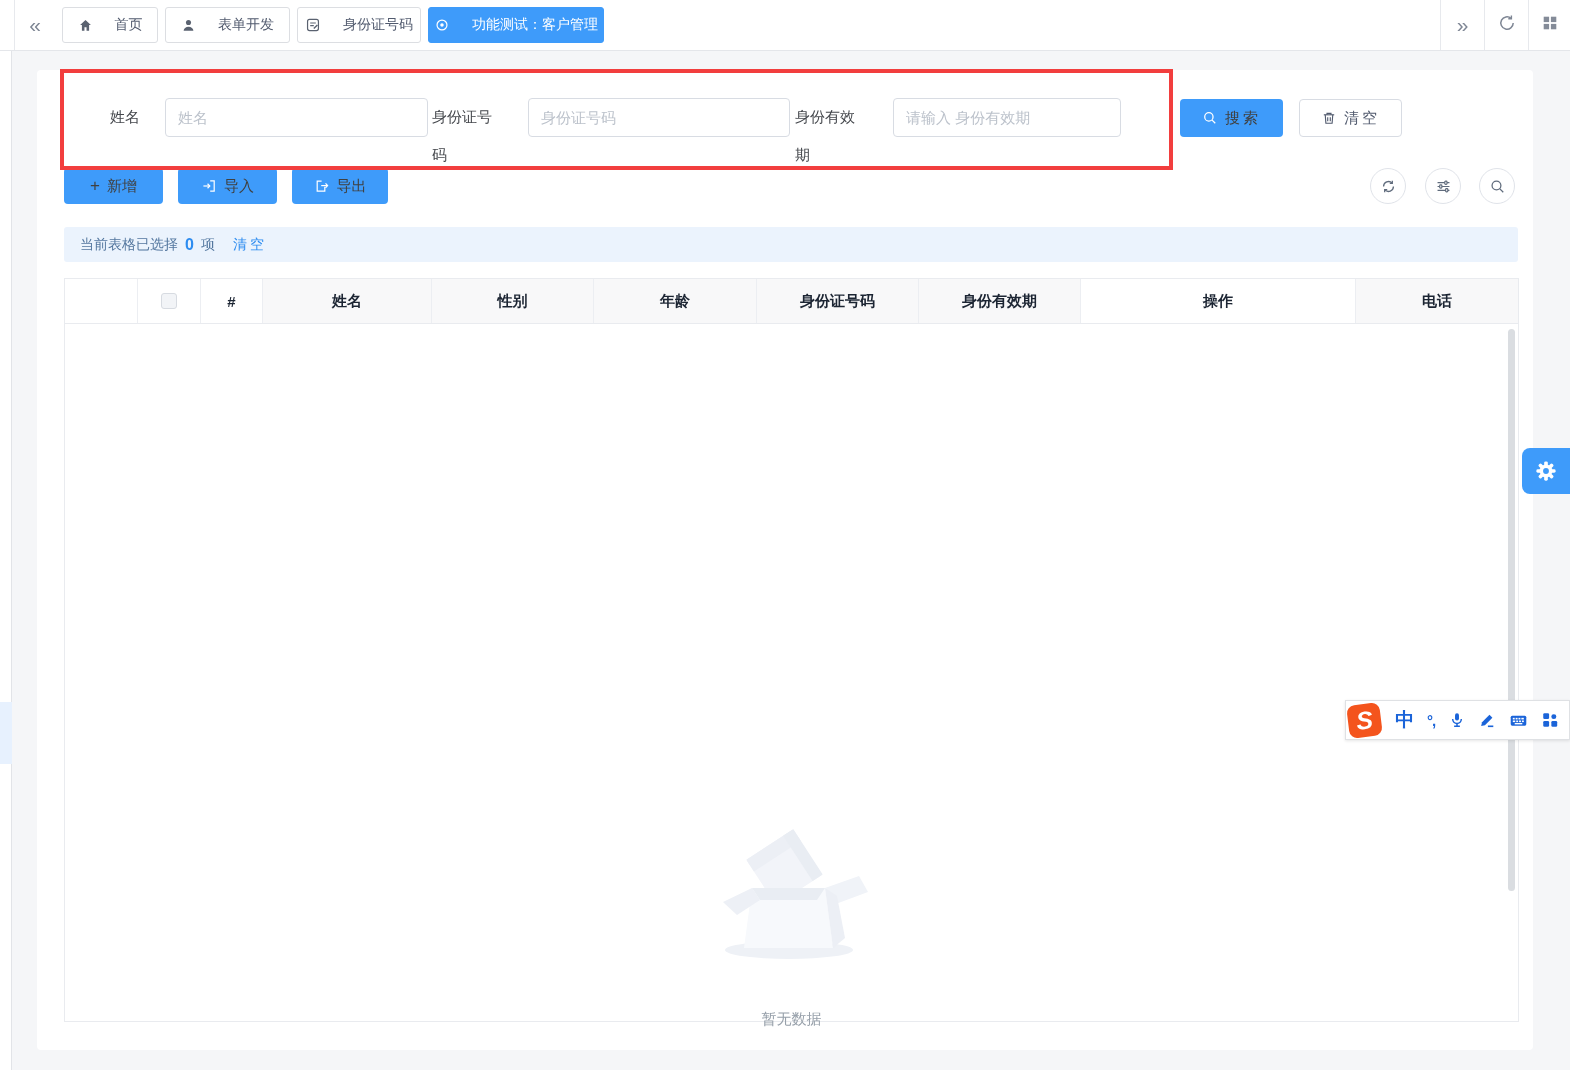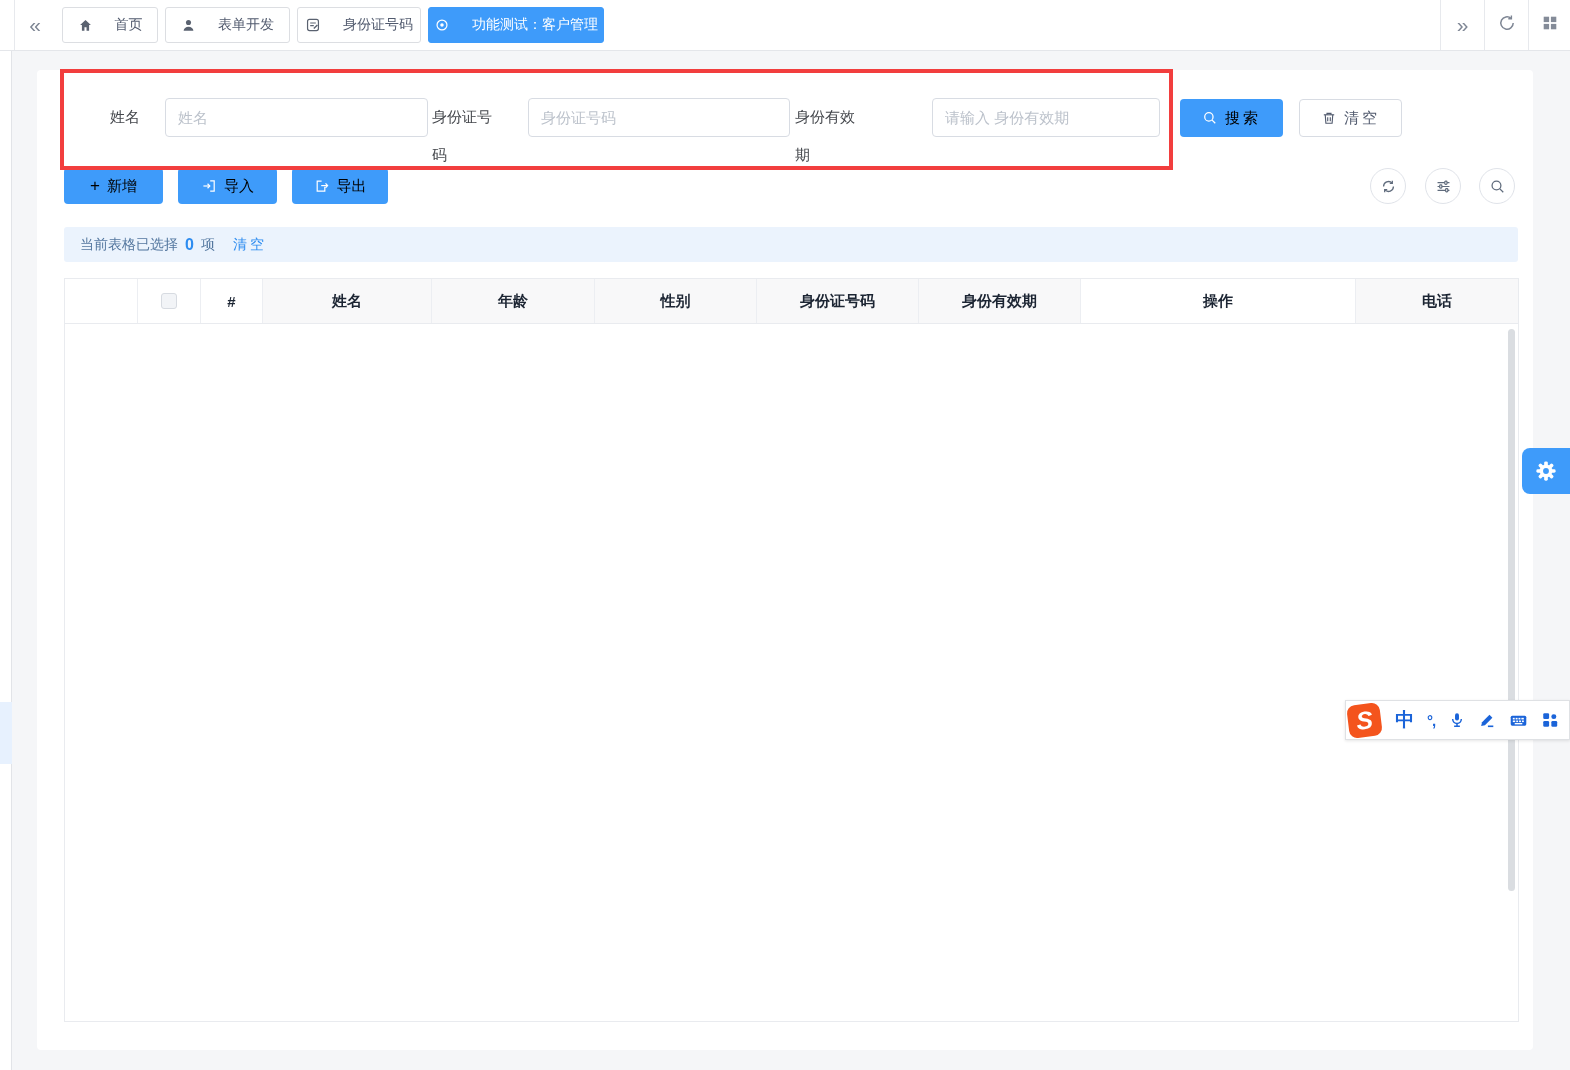--- a/index.html
+++ b/index.html
@@ -39,26 +39,26 @@
   .fi-label{position:absolute;font-size:15px;color:#45484d;line-height:38px;z-index:2}
   .lbl-name{left:110px;top:98px}
   .lbl-id{left:432px;top:98px;width:68px;word-break:break-all}
   .lbl-valid{left:795px;top:98px;width:68px;word-break:break-all}
   .inp{position:absolute;top:98px;height:39px;border:1px solid #d8dce3;border-radius:4px;
     box-sizing:border-box;padding:0 12px;font-size:15px;color:#333;background:#fff;
     font-family:inherit;outline:none;z-index:2}
   .inp::placeholder{color:#bcc2cb}
   .inp1{left:165px;width:263px}
   .inp2{left:528px;width:262px}
-  .inp3{left:932px;width:228px}
+  .inp3{left:893px;width:228px}
 
   .btn{position:absolute;border-radius:4px;font-size:15px;display:flex;align-items:center;
     justify-content:center;gap:7px;box-sizing:border-box;cursor:pointer;z-index:2;
     font-family:inherit}
-  .btn-blue{background:#3e9bfa;color:#000000;border:none}
+  .btn-blue{background:#3e9bfa;color:#404040;border:none}
   .btn-plain{background:#fff;color:#515a6e;border:1px solid #d8dce3}
   .btn-search{left:1180px;top:99px;width:103px;height:38px;letter-spacing:3px}
   .btn-clear{left:1299px;top:99px;width:103px;height:38px;letter-spacing:3px}
   .btn-add{left:64px;top:168px;width:99px;height:36px}
   .btn-import{left:178px;top:168px;width:99px;height:36px}
   .btn-export{left:292px;top:168px;width:96px;height:36px}
   .plus-glyph{font-size:17px;line-height:1;margin-top:-1px}
 
   .circle-btn{position:absolute;top:168px;width:36px;height:36px;border-radius:50%;
     border:1px solid #e0e3e9;background:#fff;display:flex;align-items:center;
@@ -283,30 +283,48 @@
     <span class="sel-clear">清空</span>
   </div>
 
   <div class="thead">
     <div class="th c0"></div>
     <div class="th c1">
       <span class="cbx"></span>
     </div>
     <div class="th c2">#</div>
     <div class="th c3 shaded">姓名</div>
+    <div class="th c5 shaded">性别</div>
     <div class="th c4 shaded">年龄</div>
-    <div class="th c5 shaded">性别</div>
     <div class="th c6 shaded">身份证号码</div>
     <div class="th c7 shaded">身份有效期</div>
     <div class="th c9">操作</div>
     <div class="th c8 shaded">电话</div>
   </div>
 
   <div class="tbody">
     <div class="vscroll"></div>
+    <div class="empty-wrap">
+      <span>
+        <svg width="170" height="148" viewBox="0 0 170 148">
+          <ellipse cx="82" cy="134" rx="64" ry="9" fill="#eef1f6"></ellipse>
+          <g transform="rotate(-33 78 52)">
+            <rect x="50" y="24" width="56" height="54" rx="2" fill="#f2f4f9"></rect>
+            <rect x="50" y="24" width="56" height="14" fill="#eceff5"></rect>
+            <rect x="94" y="24" width="12" height="54" fill="#e9edf3"></rect>
+          </g>
+          <polygon points="45,72 118,72 126,132 37,132" fill="#f7f9fc"></polygon>
+          <polygon points="45,72 118,72 110,84 53,84" fill="#e9edf3"></polygon>
+          <polygon points="45,72 16,86 30,99 53,84" fill="#edf0f6"></polygon>
+          <polygon points="118,72 152,60 161,76 126,89" fill="#f0f3f8"></polygon>
+          <polygon points="118,72 126,132 138,122 130,80" fill="#eceff5"></polygon>
+        </svg>
+      </span>
+      <div class="empty-text">暂无数据</div>
+    </div>
   </div>
 
   <div class="red-annotation"></div>
 
   <div class="gear-tab">
     <span style="display:flex">
       <svg width="22" height="22" viewBox="0 0 24 24">
         <g fill="#fff">
           <g transform="translate(12,12)">
             <rect x="-2" y="-10.5" width="4" height="21" rx="1.6"></rect>

